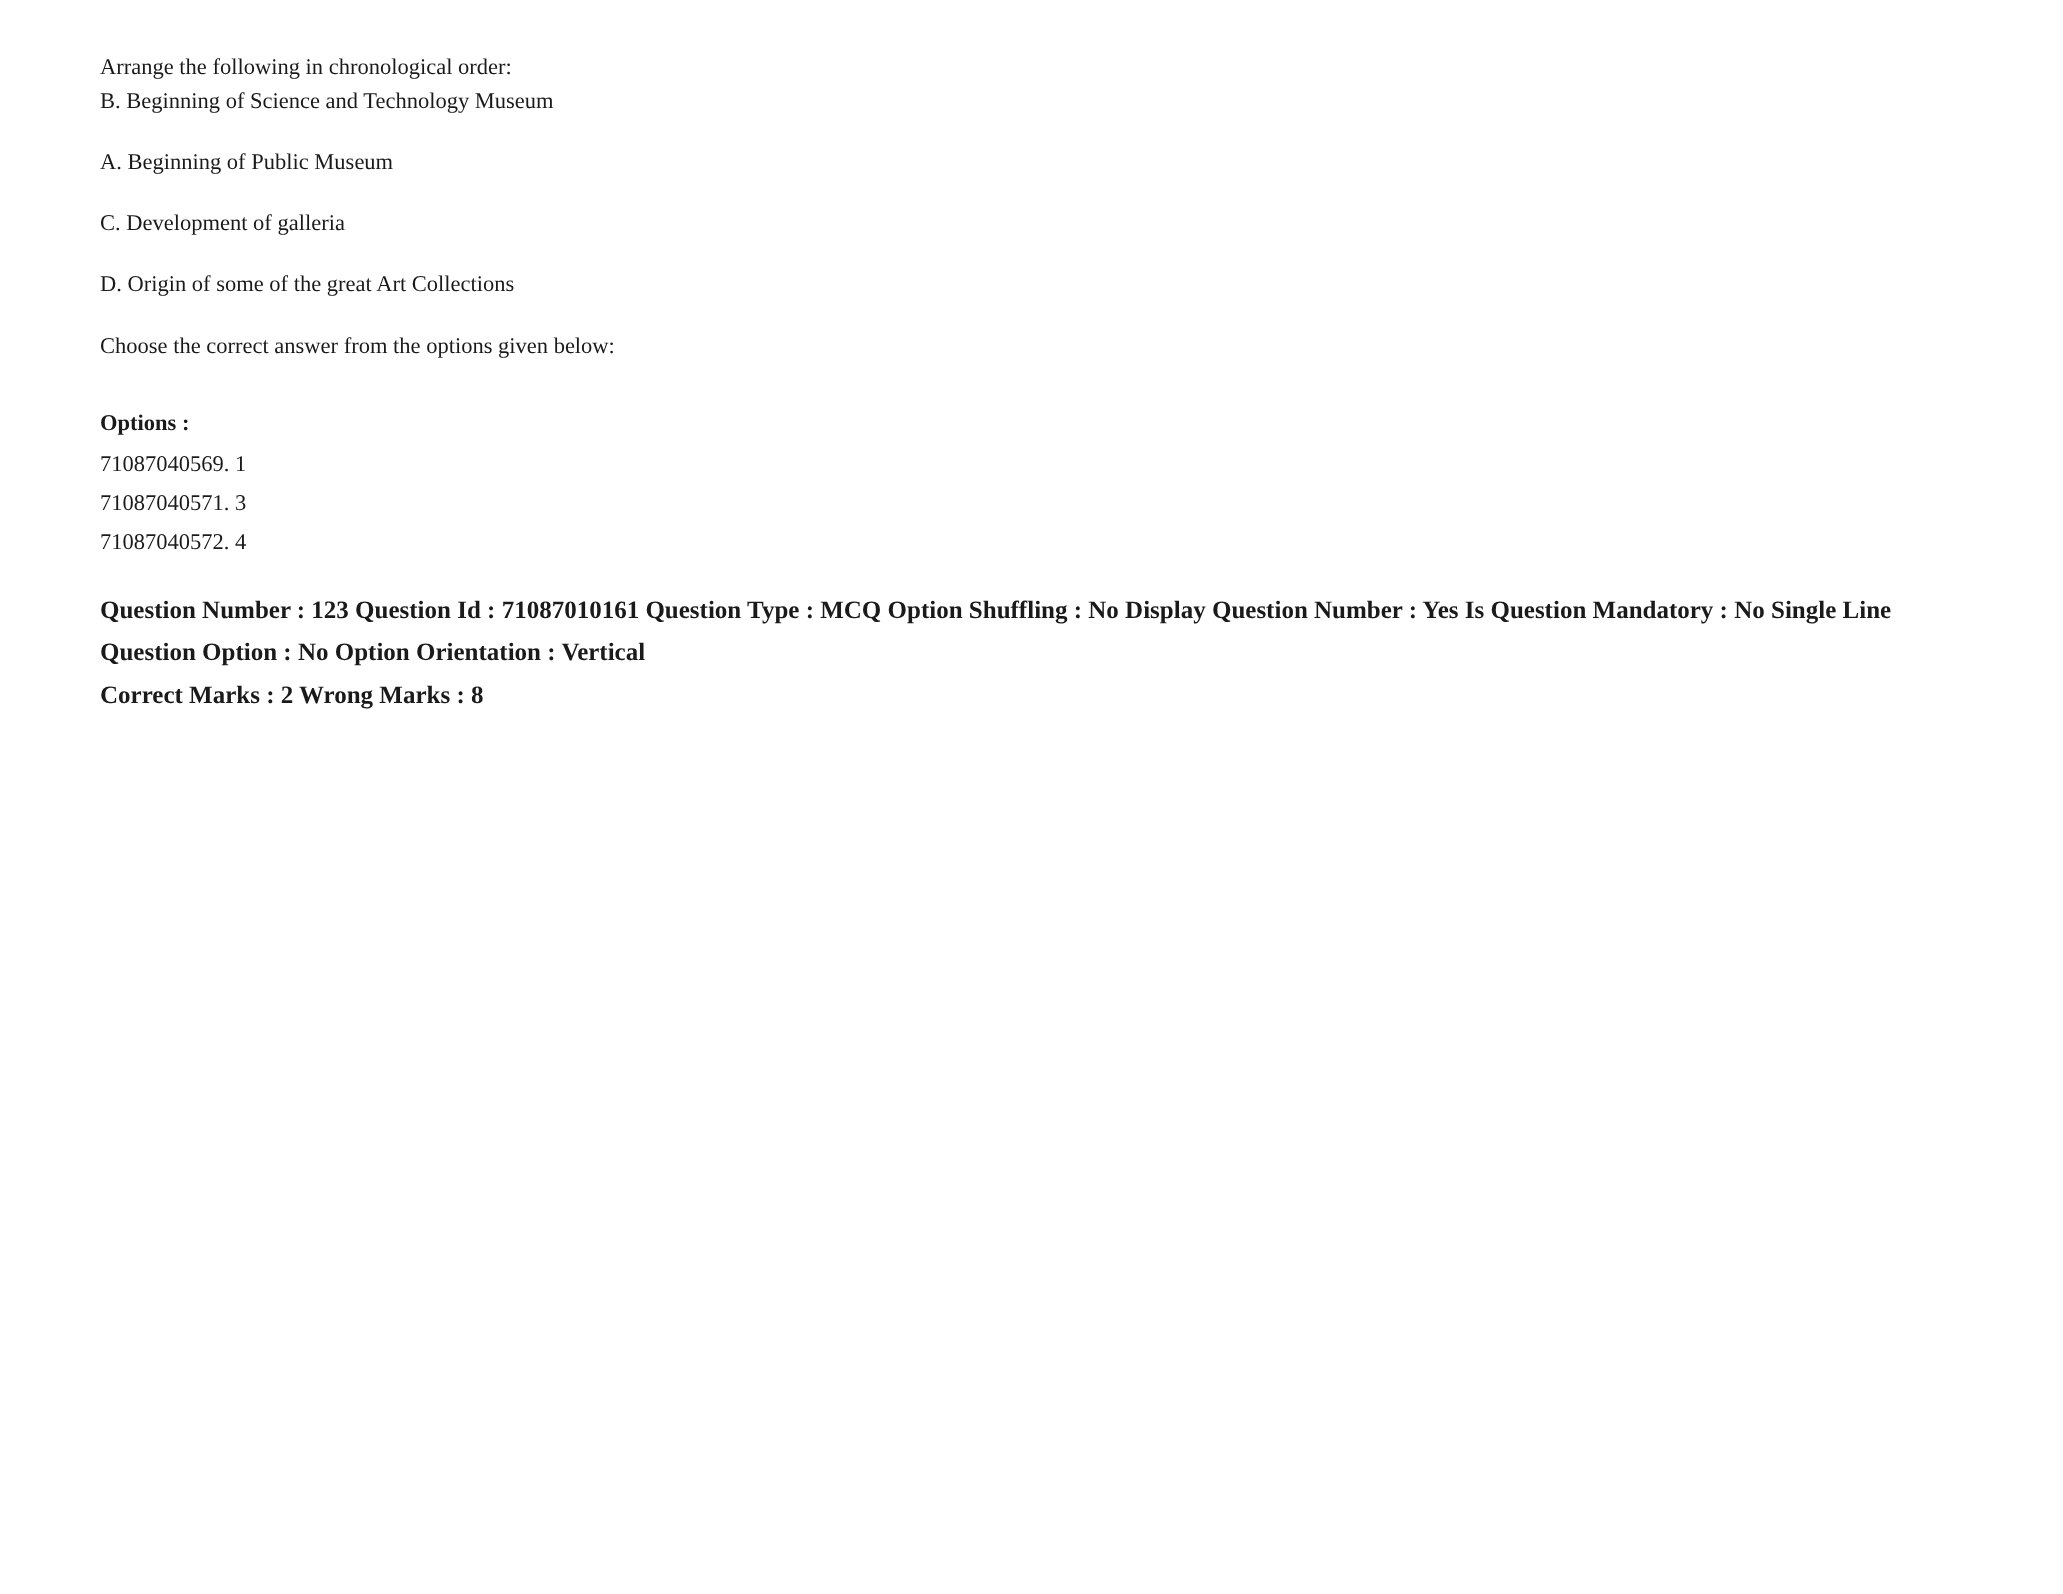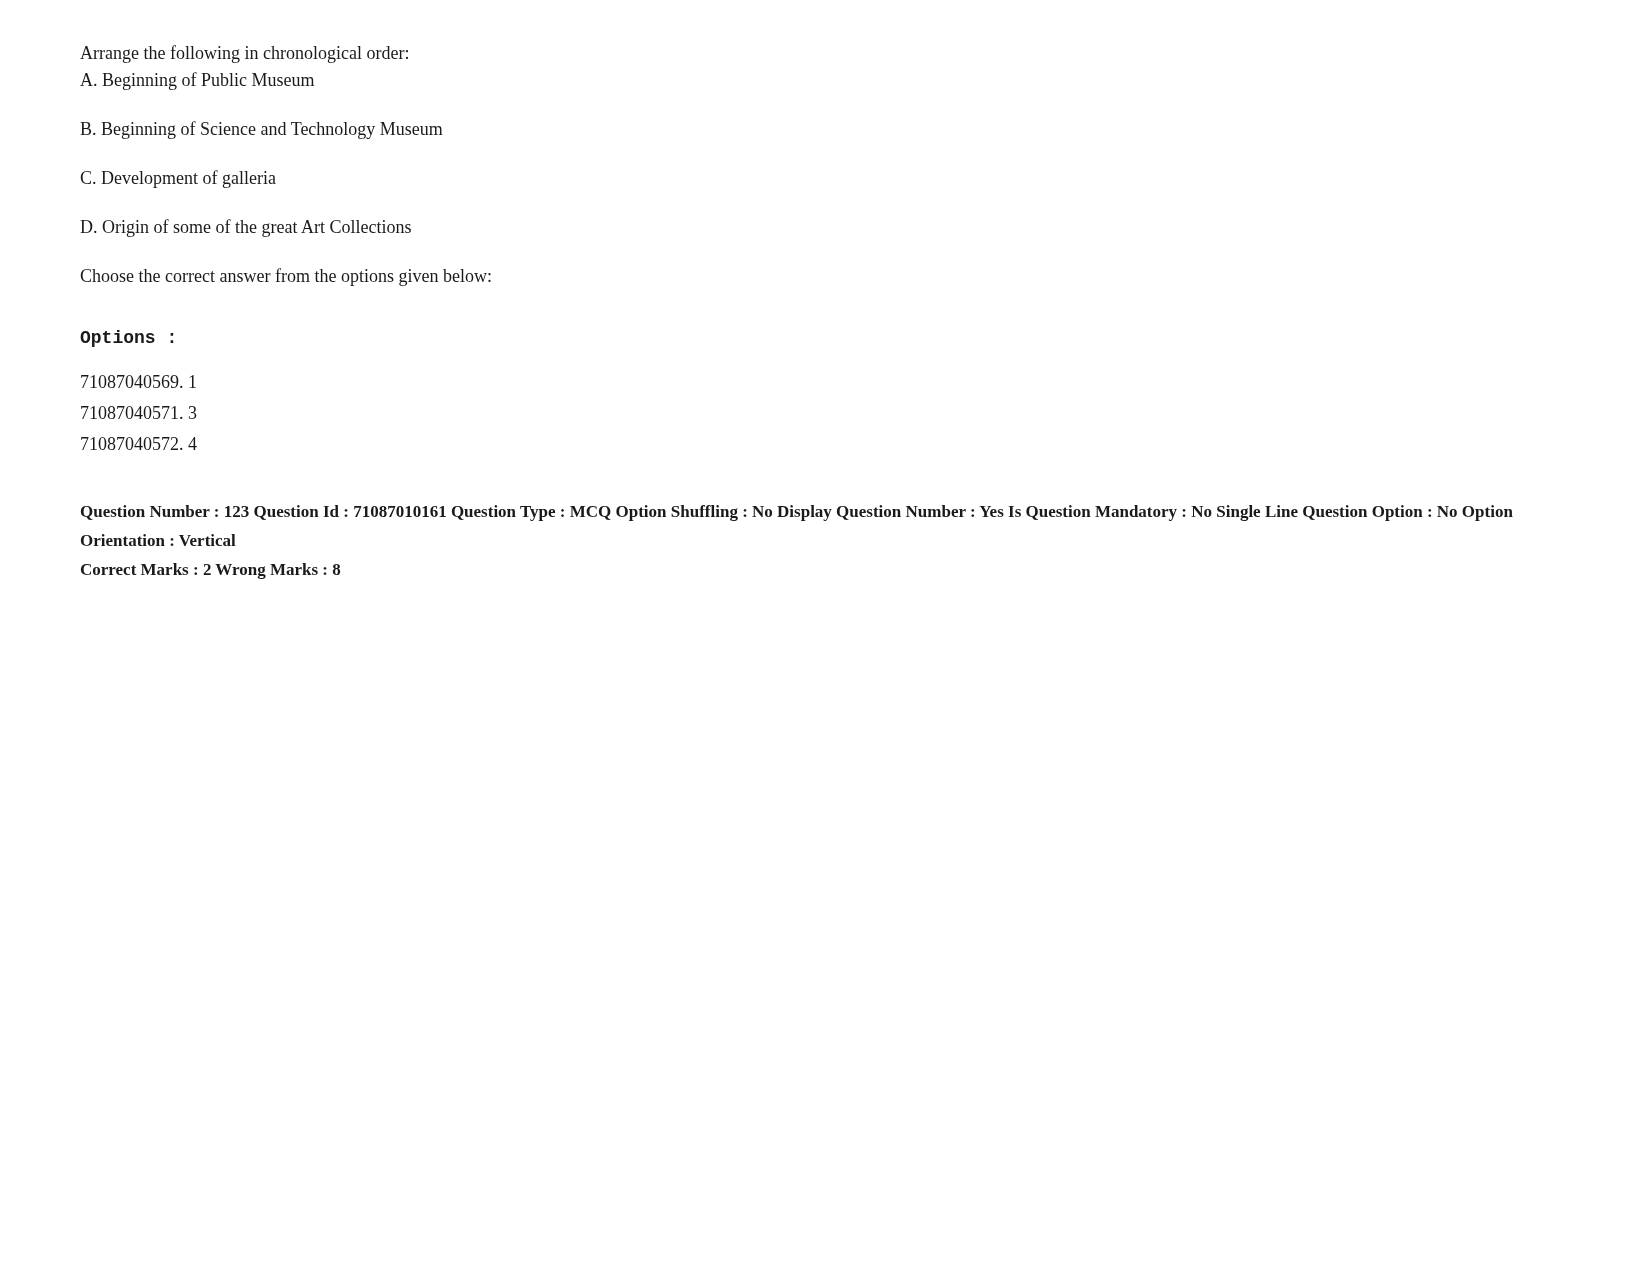--- a/index.html
+++ b/index.html
@@ -30,49 +30,48 @@
     .answer-options {
       margin-bottom: 18px;
       padding-left: 4px;
     }
     .answer-option {
       margin-bottom: 4px;
       line-height: 1.6;
     }
     .options-label {
       font-weight: bold;
-      margin-bottom: 20px;
-      font-family: Liberation Mono, monospace;
+      margin-bottom: 8px;
     }
     .option-code {
       margin-bottom: 2px;
       line-height: 1.6;
     }
     .metadata {
-      margin-top: 40px;
+      margin-top: 24px;
       font-weight: bold;
-      font-size: 17px;
+      font-size: 20px;
       line-height: 1.7;
     }
   </style>
 </head>
 <body>
 
 <div>
 
   <div class="question-text">Arrange the following in chronological order:</div>
 
   <div class="option-item">
-    <span>A.</span>
-    <span>Beginning of Public Museum</span>
+    <span>B.</span>
+    <span>Beginning of Science and Technology Museum</span>
   </div>
 
   <div class="option-item">
-    <span>B.</span>
-    <span>Beginning of Science and Technology Museum</span>
+    <span>A.</span>
+    <span>Beginning of Public Museum</span>
   </div>
 
   <div class="option-item">
     <span>C.</span>
     <span>Development of galleria</span>
   </div>
 
   <div class="option-item">
     <span>D.</span>
     <span>Origin of some of the great Art Collections</span>

